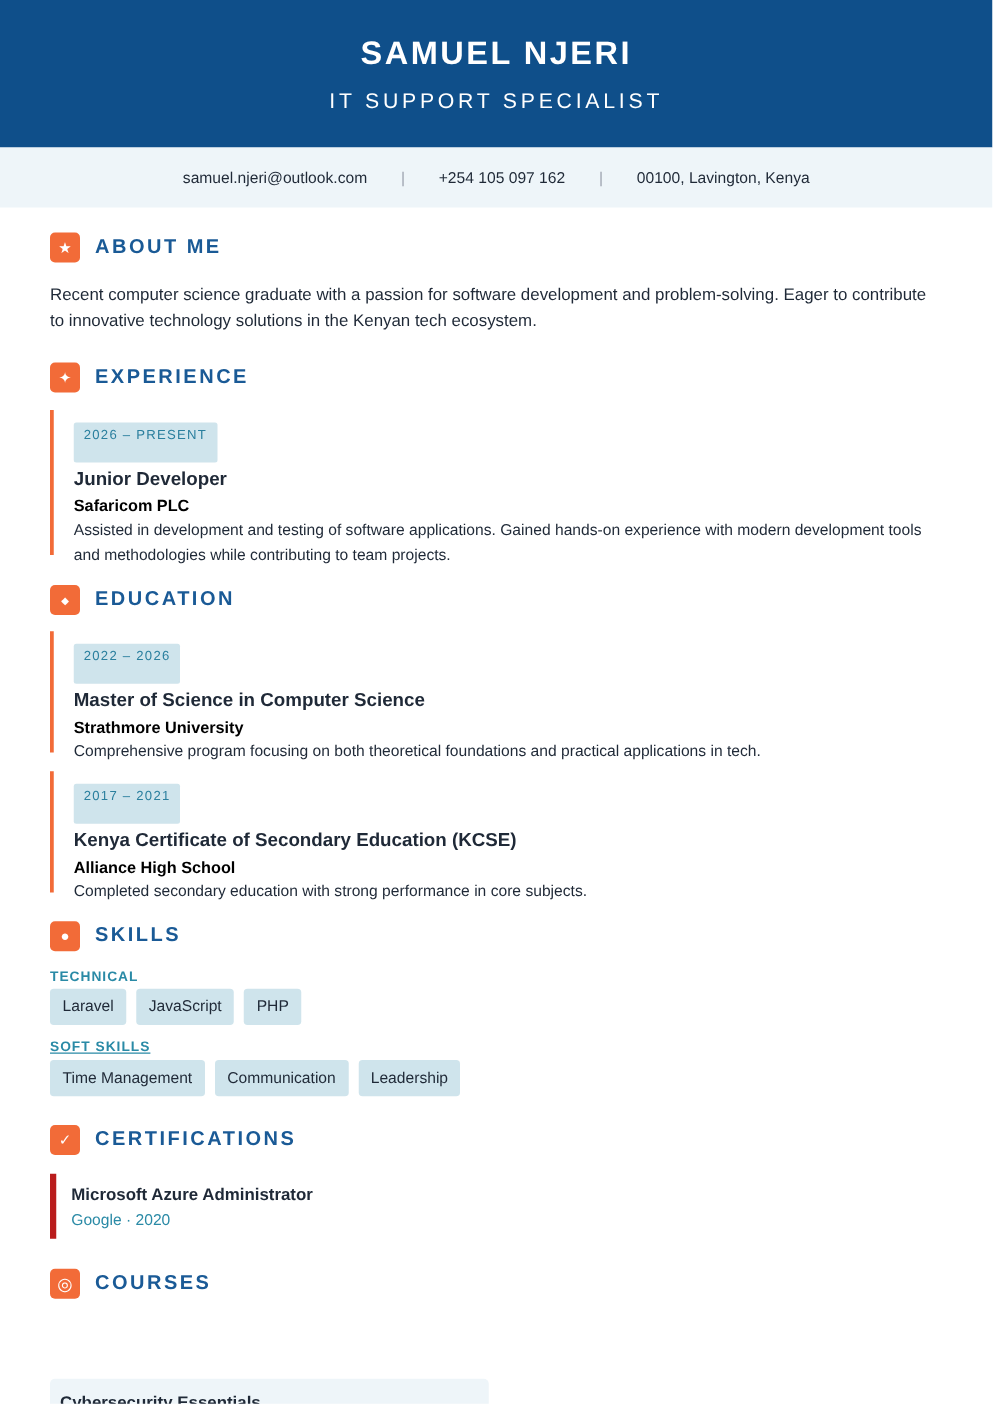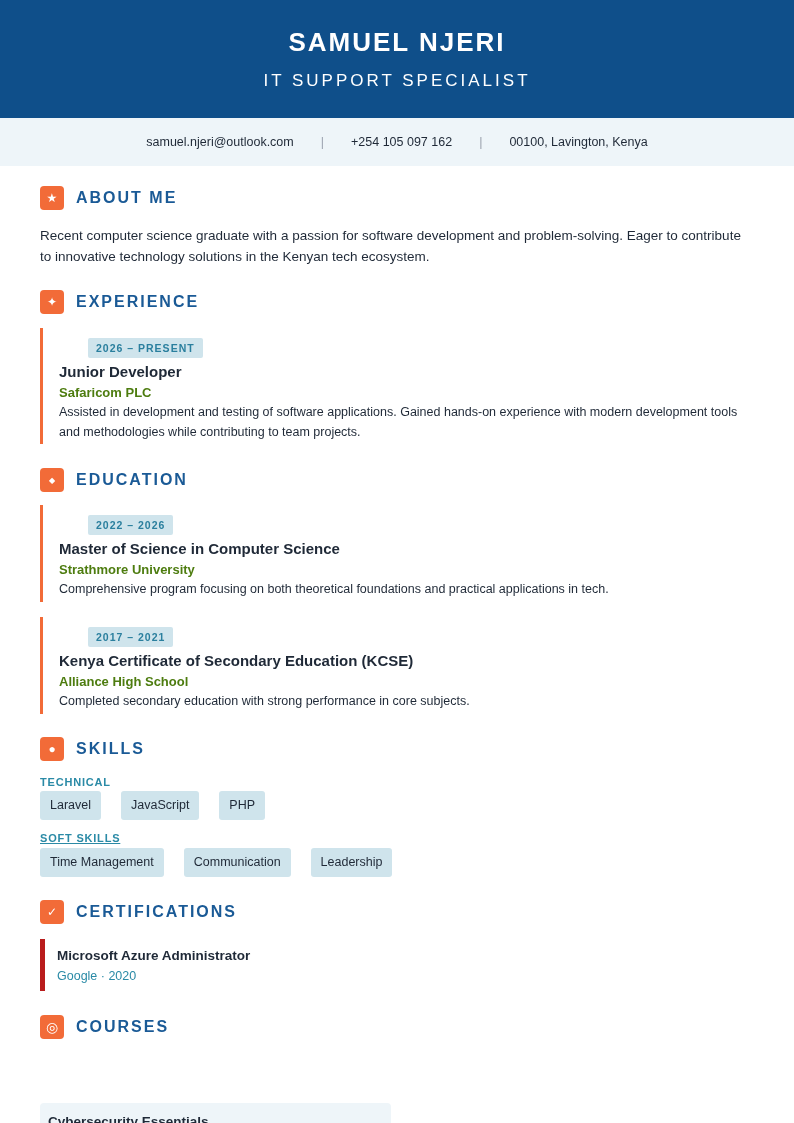--- a/index.html
+++ b/index.html
@@ -43,33 +43,32 @@
       position: absolute; left: 40px; top: 225px; width: 714px;
       font-size: 13.5px; line-height: 21px; color: #1f2937;
     }
 
     .entry {
       position: absolute; left: 40px; width: 714px;
       border-left: 3px solid #f26b38; padding-left: 16px;
     }
     .date-badge {
       display: inline-block; background: #cfe4ec; color: #2a7f9e;
-      font-size: 10.5px; font-weight: 700; letter-spacing: 1px;
-      padding: 0 8px; height: 20px; line-height: 20px; border-radius: 2px;
+      font-size: 10.5px; font-weight: 400; letter-spacing: 1px;
+      padding: 0 8px; height: 32px; line-height: 20px; border-radius: 2px;
       margin-top: 10px;
-      margin-left: 29px;
     }
     .entry-title { font-size: 15px; font-weight: 700; color: #1f2937; line-height: 20px; margin-top: 4px; }
-    .entry-org { font-size: 13px; font-weight: 700; color: #4d7c0f; line-height: 18px; margin-top: 2px; }
+    .entry-org { font-size: 13px; font-weight: 700; color: #000000; line-height: 18px; margin-top: 2px; }
     .entry-desc { font-size: 12.5px; line-height: 19.5px; color: #1f2937; margin-top: 1px; }
 
     .skill-label {
       position: absolute; left: 40px; font-size: 11px; font-weight: 700; color: #2a8aa6; letter-spacing: 0.8px;
     }
-    .chip-row { position: absolute; left: 40px; display: flex; gap: 20px; }
+    .chip-row { position: absolute; left: 40px; display: flex; gap: 8px; }
     .chip {
       background: #cfe4ec; color: #1f2937; font-size: 12.5px; height: 29px; line-height: 29px;
       padding: 0 10px; border-radius: 3px;
     }
 
     .cert {
       position: absolute; left: 40px; top: 939px; width: 714px; height: 52px;
       border-left: 5px solid #b91c1c; padding-left: 12px;
     }
     .cert-name { font-size: 13.5px; font-weight: 700; color: #1f2937; margin-top: 8px; line-height: 18px; }

